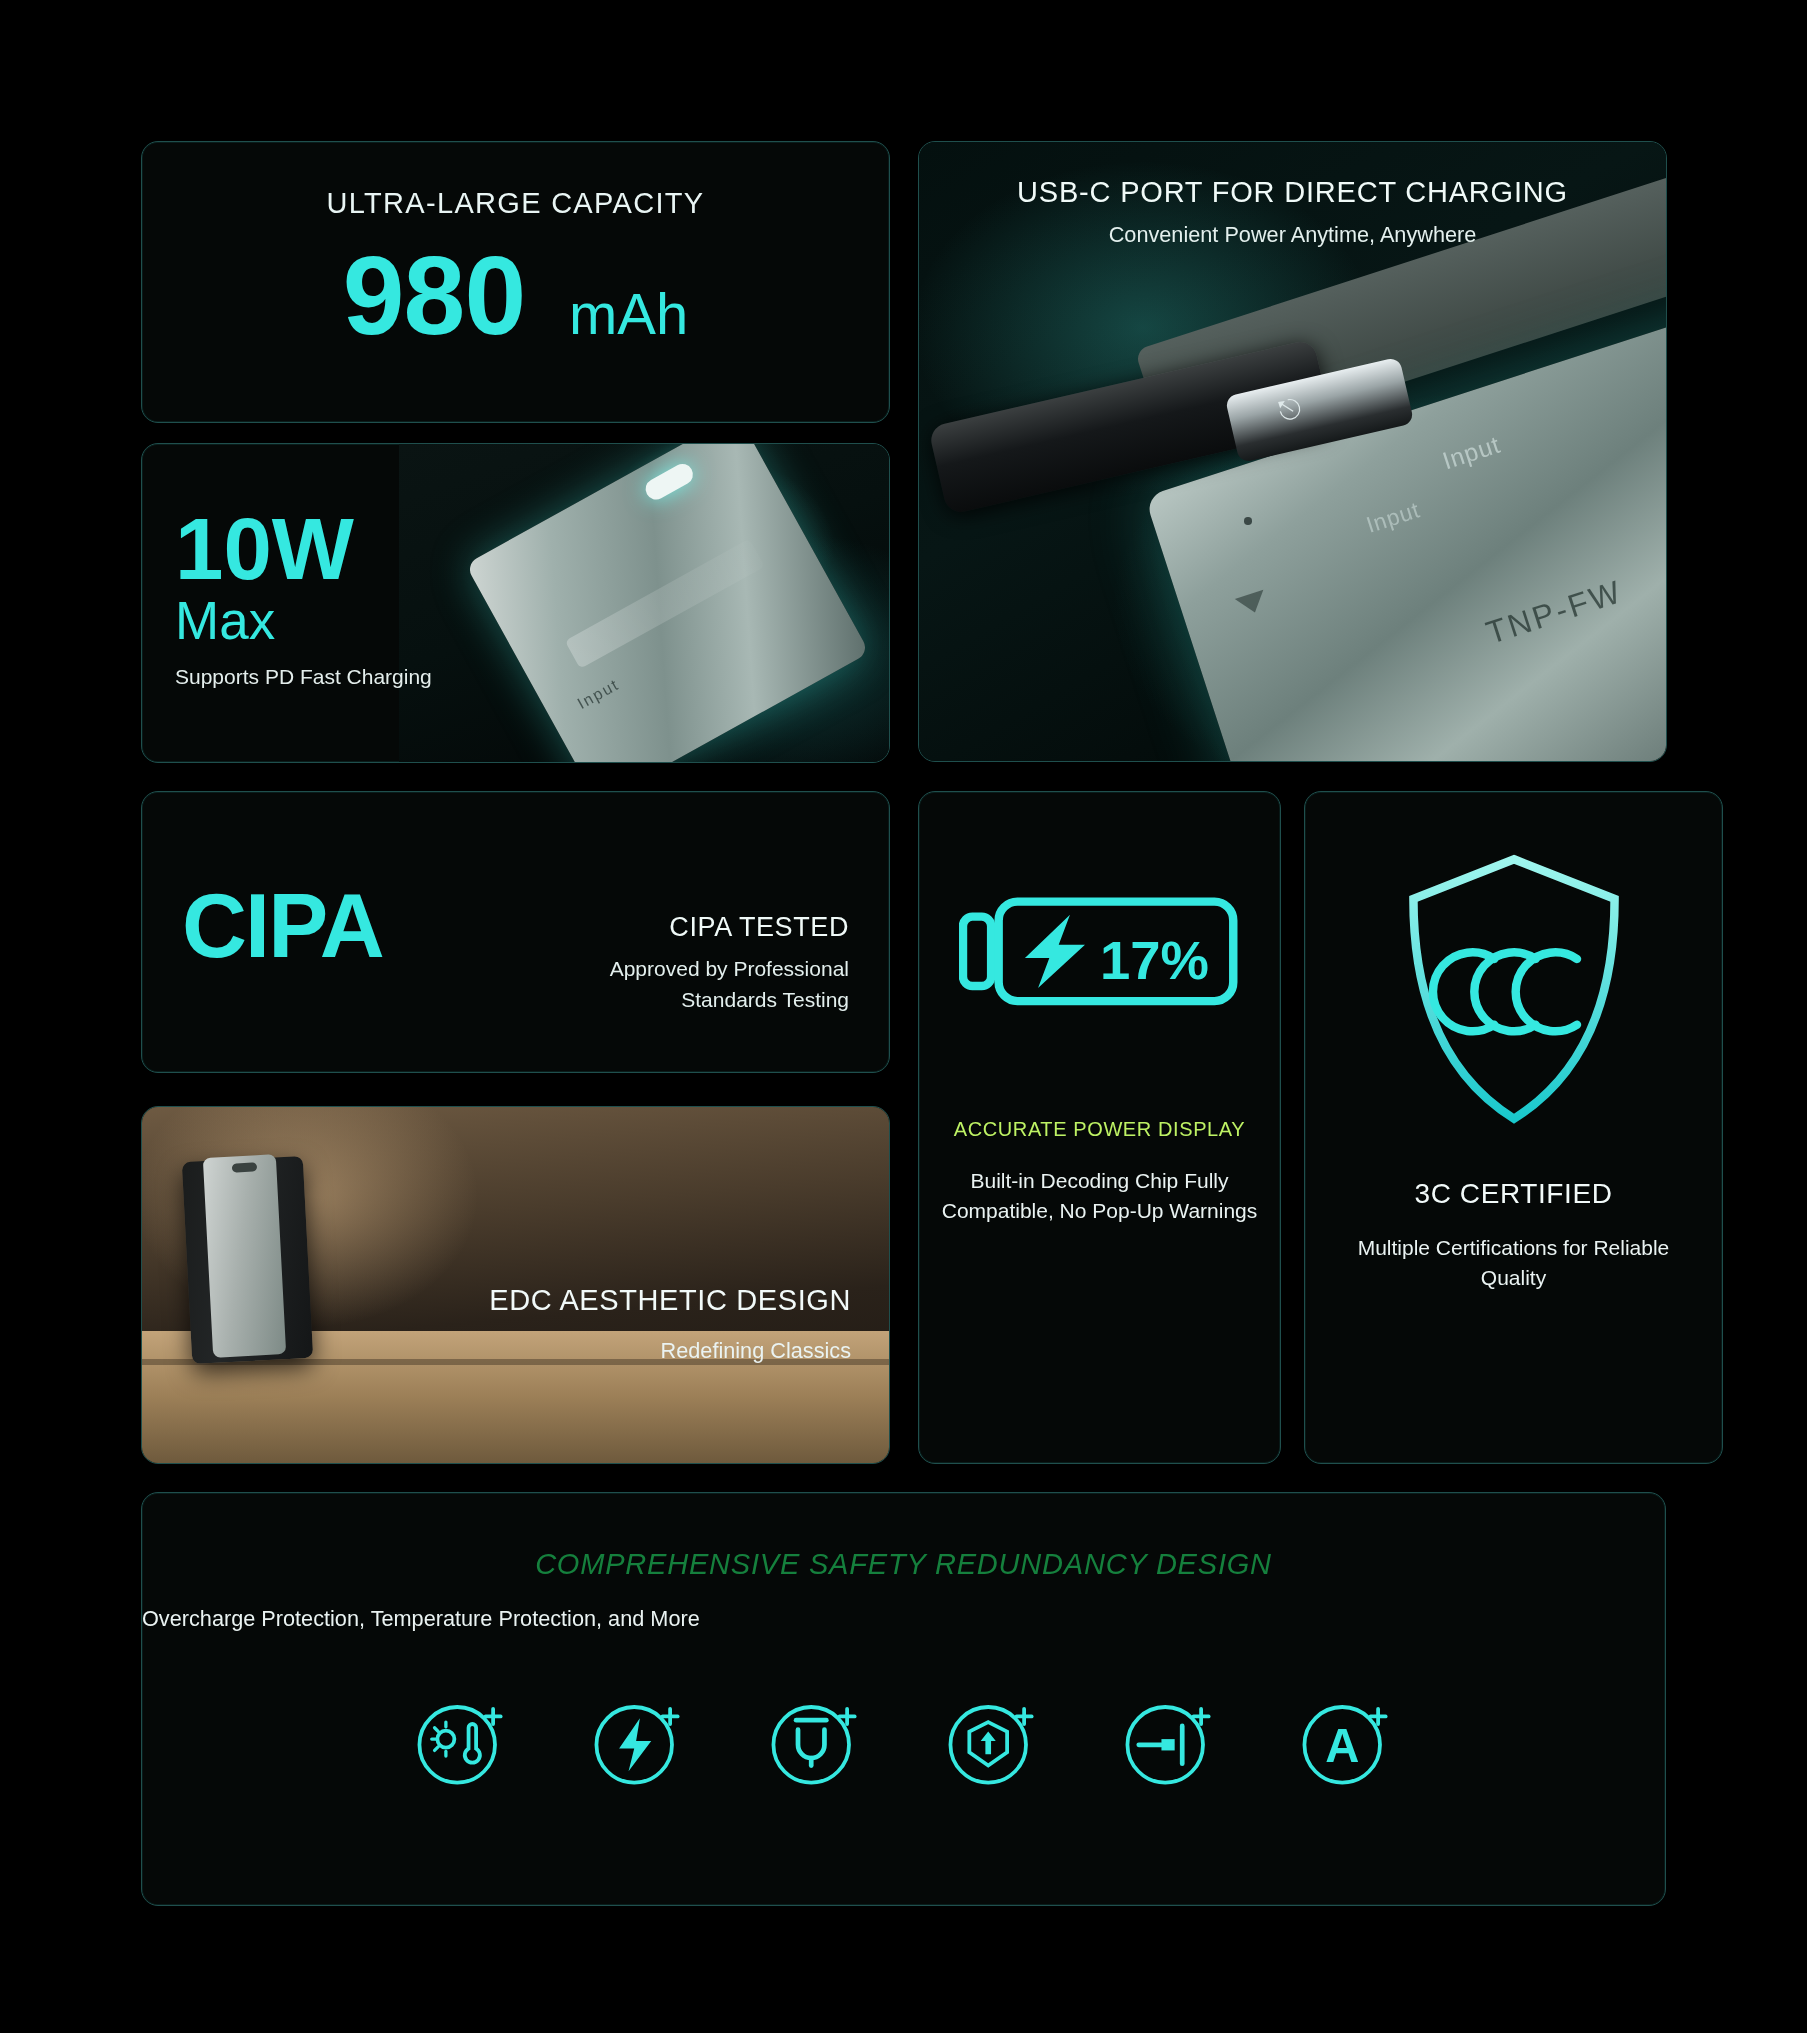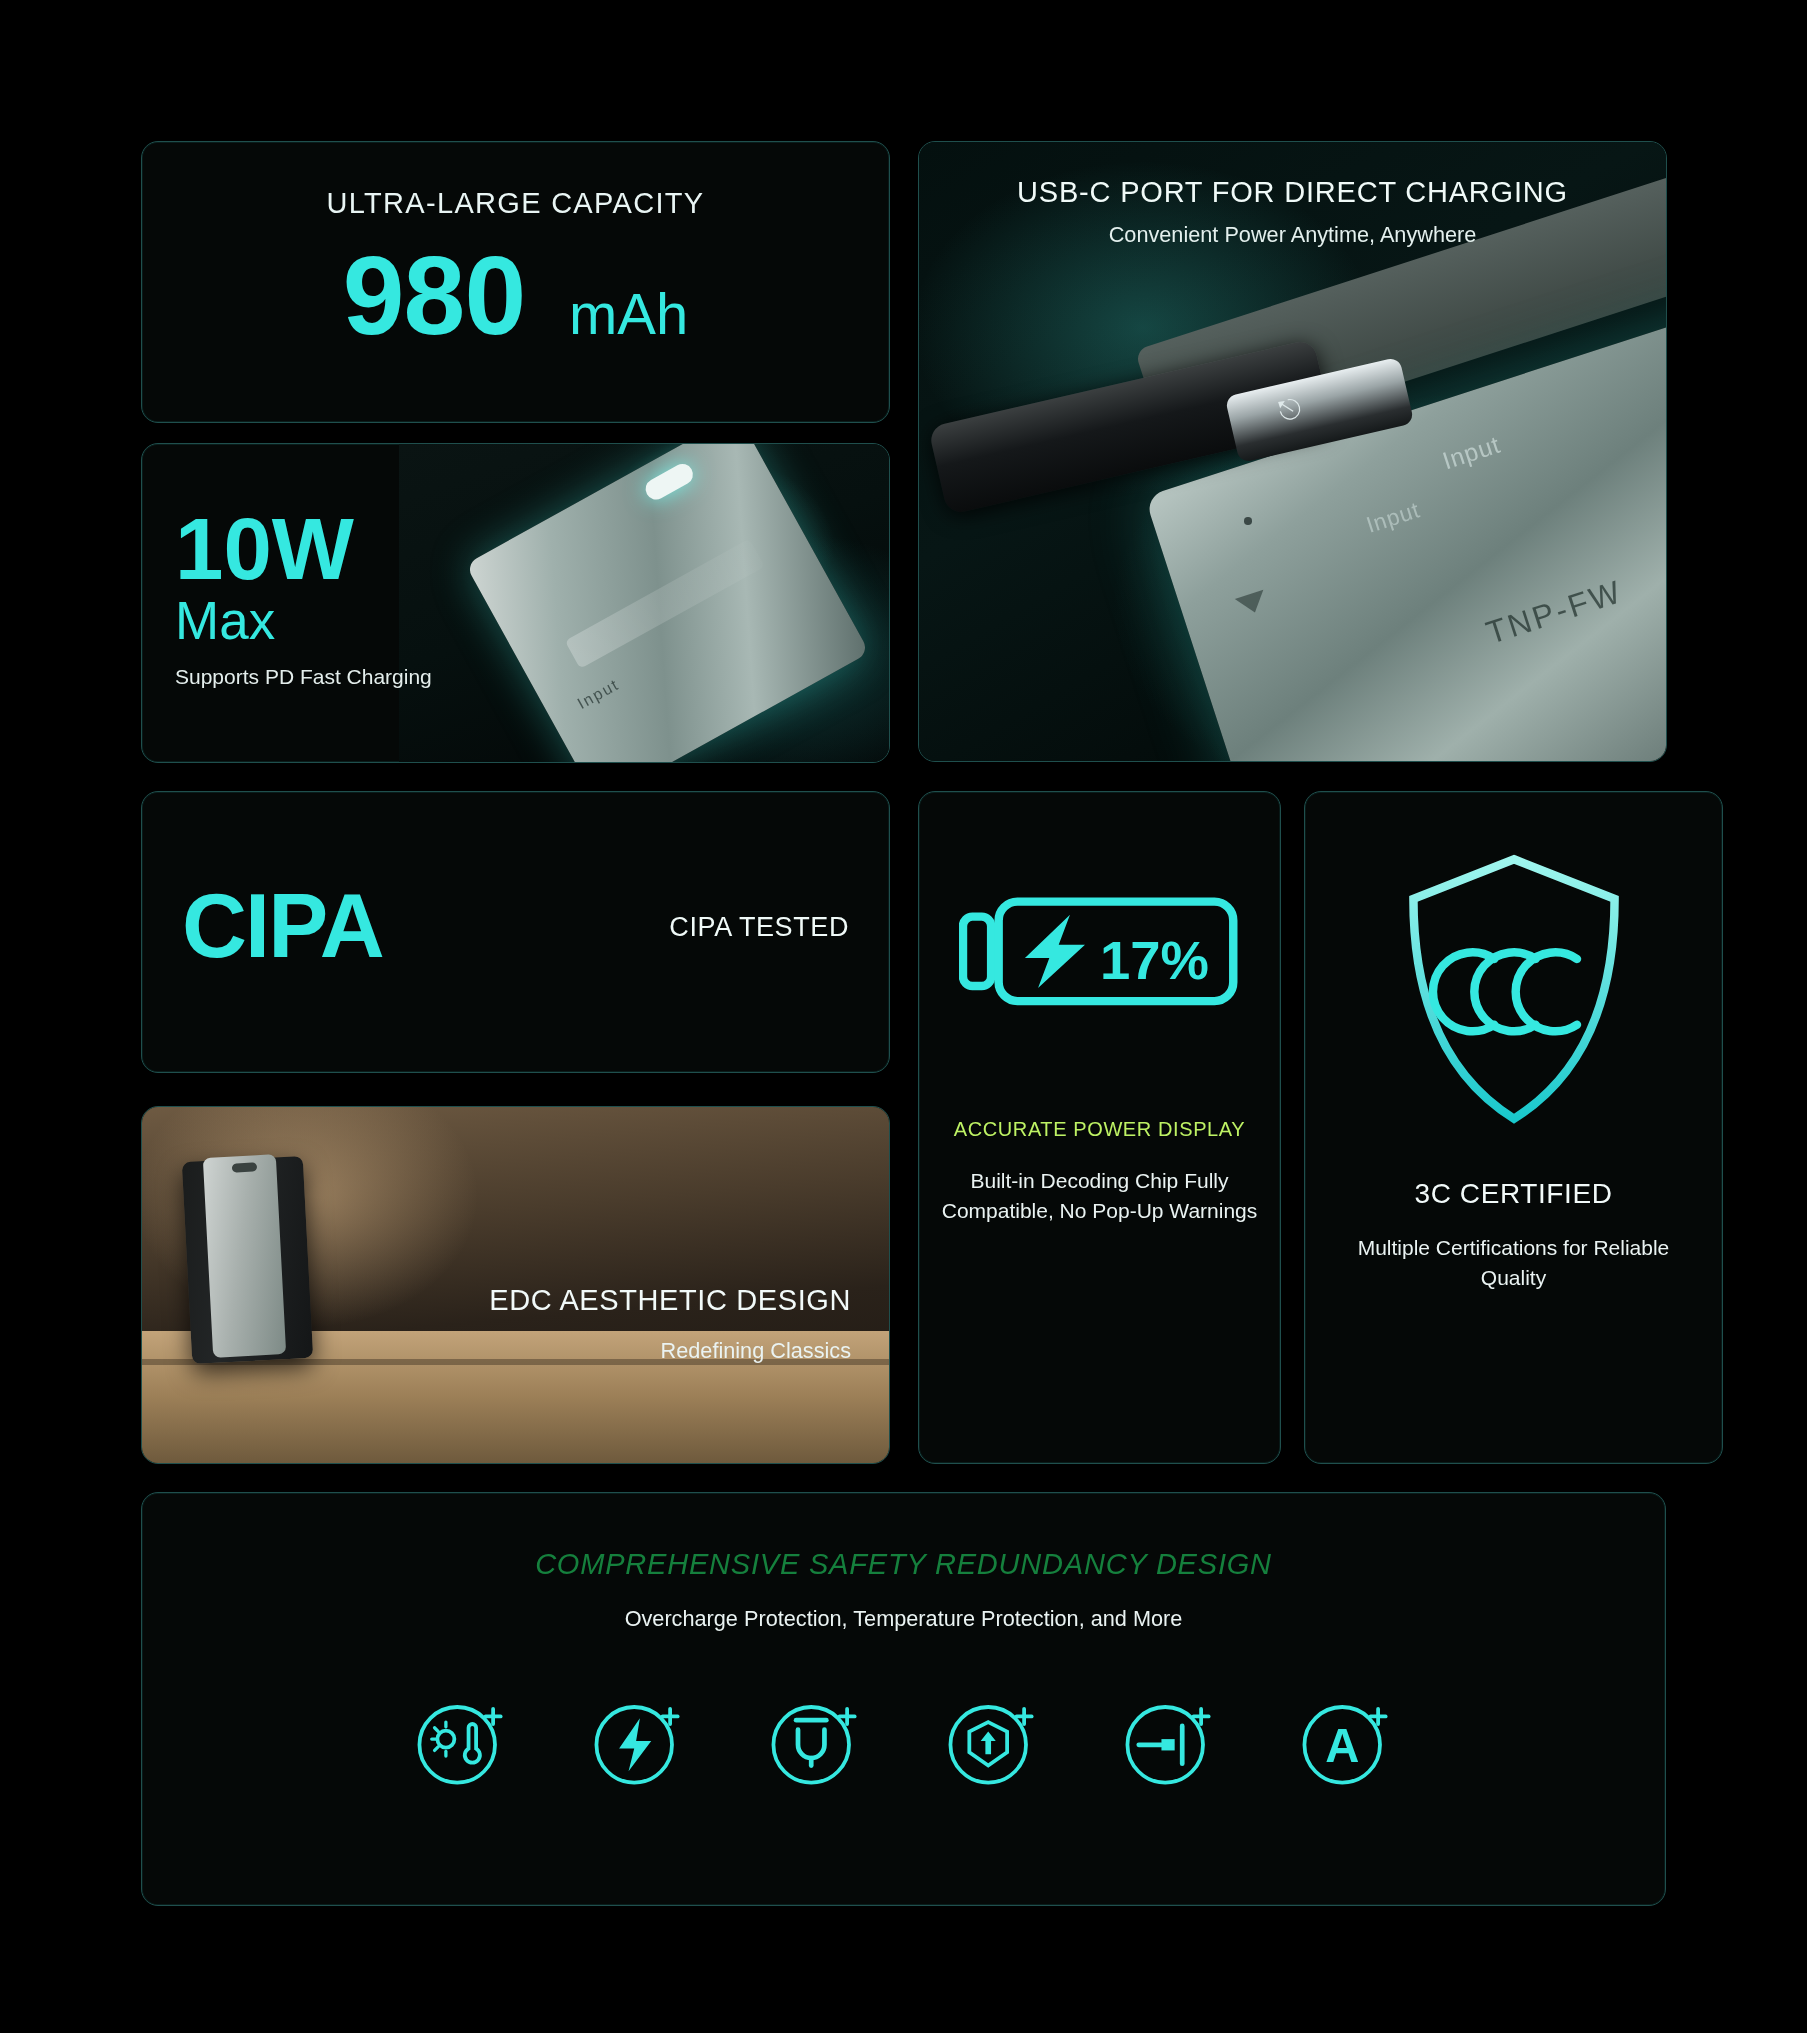--- a/index.html
+++ b/index.html
@@ -376,21 +376,21 @@
   #card-safety { left: 141px; top: 1492px; width: 1525px; height: 414px; }
   .safety-title {
     text-align: center;
     color: #15803d;
     font-size: 29px;
     letter-spacing: 0.8px;
     margin-top: 55px;
     font-style: italic;
   }
   .safety-sub {
-    text-align: center;
+    text-align: left;
     color: #eaf3f2;
     font-size: 21.7px;
     margin-top: 24.5px;
   }
   .safety-icons {
     display: flex;
     justify-content: center;
     gap: 75px;
     margin-top: 58px;
   }
@@ -439,20 +439,21 @@
     <div class="usbc-text">
       <div class="usbc-title">USB-C PORT FOR DIRECT CHARGING</div>
       <div class="usbc-sub">Convenient Power Anytime, Anywhere</div>
     </div>
   </div>
 
   <div class="card teal-glow" id="card-cipa">
     <div class="cipa-logo">CIPA</div>
     <div class="cipa-text">
       <div class="cipa-title">CIPA TESTED</div>
+      <div class="cipa-sub">Approved by Professional Standards Testing</div>
     </div>
   </div>
 
   <div class="card teal-glow" id="card-edc">
     <div class="edc-photo">
       <div class="edc-shelf"></div>
       <div class="edc-shelf-edge"></div>
       <div class="edc-device"></div>
       <div class="edc-device-face"></div>
       <div class="edc-device-port"></div>

